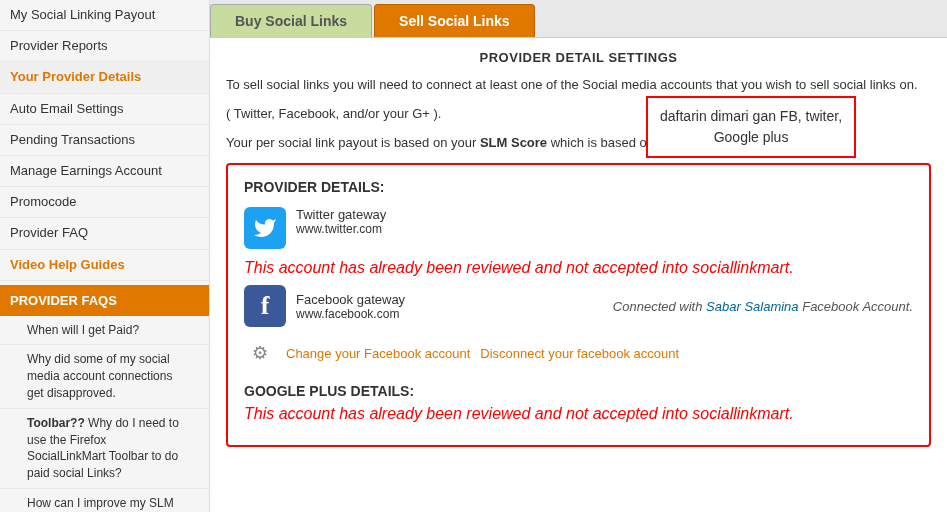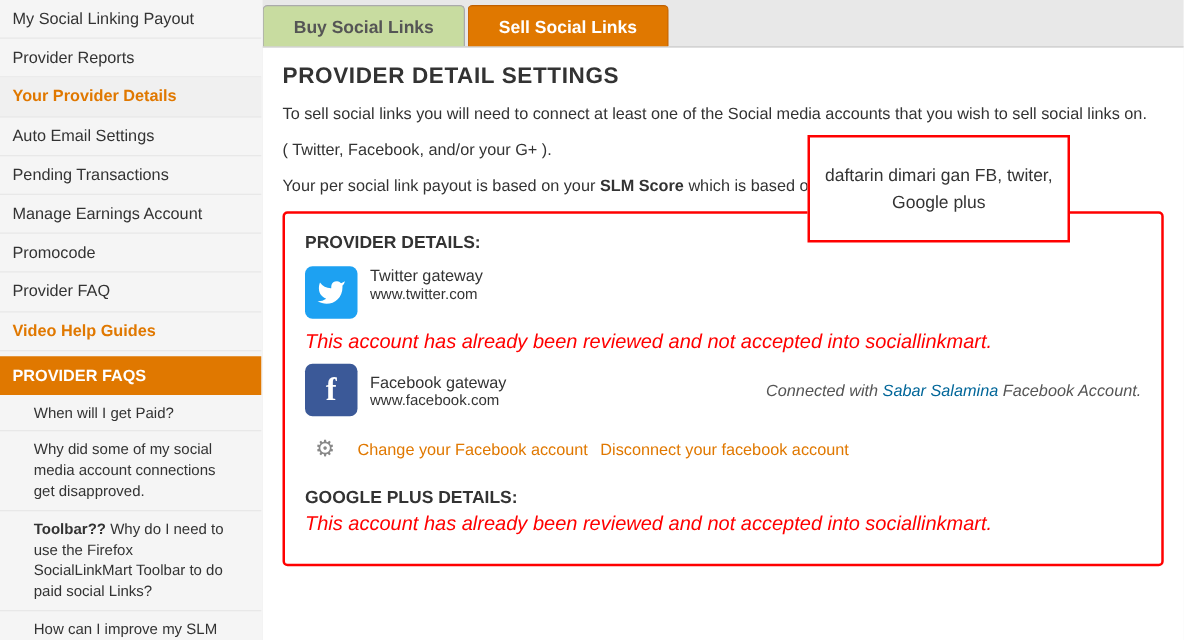--- a/index.html
+++ b/index.html
@@ -81,38 +81,39 @@
       border-bottom: none;
     }
 
     
     .page-body {
       padding: 12px 16px;
       flex: 1;
     }
     .section-title {
       font-weight: bold;
-      font-size: 18px;
+      font-size: 13px;
       color: #333;
       margin-bottom: 10px;
       text-transform: uppercase;
       letter-spacing: 0.5px;
+      text-align: center;
     }
 
     
     .annotation-box {
       border: 2px solid red;
       background: white;
-      padding: 20px 12px;
+      padding: 8px 12px;
       display: inline-block;
       font-size: 14px;
       color: #333;
       text-align: center;
       position: absolute;
-      top: 70px;
+      top: 58px;
       left: 436px;
       z-index: 10;
       line-height: 1.5;
     }
 
     .description-text {
       font-size: 13px;
       color: #333;
       margin-bottom: 8px;
       line-height: 1.6;

